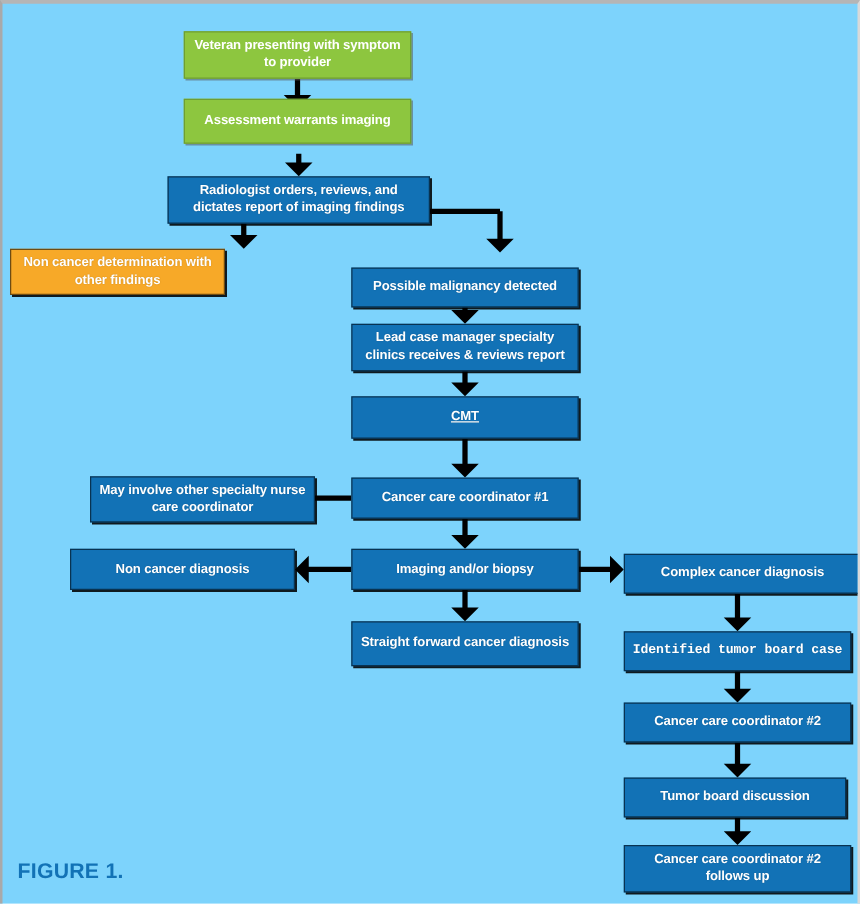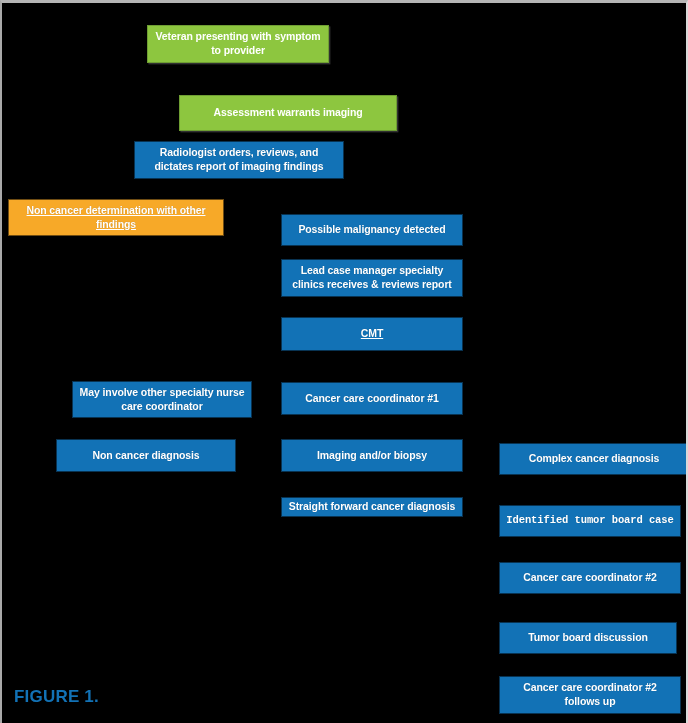--- a/index.html
+++ b/index.html
@@ -7,21 +7,21 @@
     padding: 0;
     background: #ffffff;
   }
   body {
     font-family: "Liberation Sans", sans-serif;
   }
   #page {
     position: relative;
     width: 688px;
     height: 723px;
-    background: #000000;
+    background: #7dd3fc;
     box-sizing: border-box;
     border-top: 3px solid #b5b5b5;
     border-left: 2px solid #a9a9a9;
     border-right: 2px solid #d9d9d9;
     overflow: hidden;
   }
   #canvas {
     position: absolute;
     left: 0;
     top: 0;
@@ -106,27 +106,27 @@
         <polygon points="577,548 599,548 588,559" fill="#000000"></polygon>
         <line x1="588" y1="591" x2="588" y2="610" stroke="#000000" stroke-width="4.2"></line>
         <polygon points="577,608 599,608 588,619" fill="#000000"></polygon>
         <line x1="588" y1="651" x2="588" y2="664" stroke="#000000" stroke-width="4.2"></line>
         <polygon points="577,662 599,662 588,673" fill="#000000"></polygon>
       </svg>
     <div id="nodes">
         <div class="node green" style="left: 145px; top: 22px; width: 182px; height: 38px;">
           <span>Veteran presenting with symptom to provider</span>
         </div>
-        <div class="node green" style="left: 145px; top: 92px; width: 218px; height: 36px; margin-left: 32px;">
+        <div class="node green" style="left: 145px; top: 76px; width: 182px; height: 36px;">
           <span>Assessment warrants imaging</span>
         </div>
         <div class="node blue" style="left: 132px; top: 138px; width: 210px; height: 38px;">
           <span>Radiologist orders, reviews, and dictates report of imaging findings</span>
         </div>
-        <div class="node orange" style="left: 6px; top: 196px; width: 216px; height: 37px; text-decoration: underline;">
+        <div class="node orange" style="left: 6px; top: 196px; width: 172px; height: 37px;">
           <span>Non cancer determination with other findings</span>
         </div>
         <div class="node blue" style="left: 279px; top: 199px; width: 182px; height: 32px; margin-top: 12px;">
           <span>Possible malignancy detected</span>
         </div>
         <div class="node blue" style="left: 279px; top: 256px; width: 182px; height: 38px;">
           <span>Lead case manager specialty clinics receives &amp; reviews report</span>
         </div>
         <div class="node blue" style="left: 279px; top: 314px; width: 182px; height: 34px; text-decoration: underline;">
           <span>CMT</span>
@@ -139,21 +139,21 @@
         </div>
         <div class="node blue" style="left: 54px; top: 436px; width: 180px; height: 33px;">
           <span>Non cancer diagnosis</span>
         </div>
         <div class="node blue" style="left: 279px; top: 436px; width: 182px; height: 33px;">
           <span>Imaging and/or biopsy</span>
         </div>
         <div class="node blue" style="left: 497px; top: 440px; width: 190px; height: 32px;">
           <span>Complex cancer diagnosis</span>
         </div>
-        <div class="node blue" style="left: 279px; top: 494px; width: 182px; height: 20px;">
+        <div class="node blue" style="left: 279px; top: 494px; width: 182px; height: 36px;">
           <span>Straight forward cancer diagnosis</span>
         </div>
         <div class="node blue" style="left: 497px; top: 502px; width: 182px; height: 32px; font-family: Liberation Mono, monospace;">
           <span>Identified tumor board case</span>
         </div>
         <div class="node blue" style="left: 497px; top: 559px; width: 182px; height: 32px;">
           <span>Cancer care coordinator #2</span>
         </div>
         <div class="node blue" style="left: 497px; top: 619px; width: 178px; height: 32px; align-items: center;">
           <span>Tumor board discussion</span>

